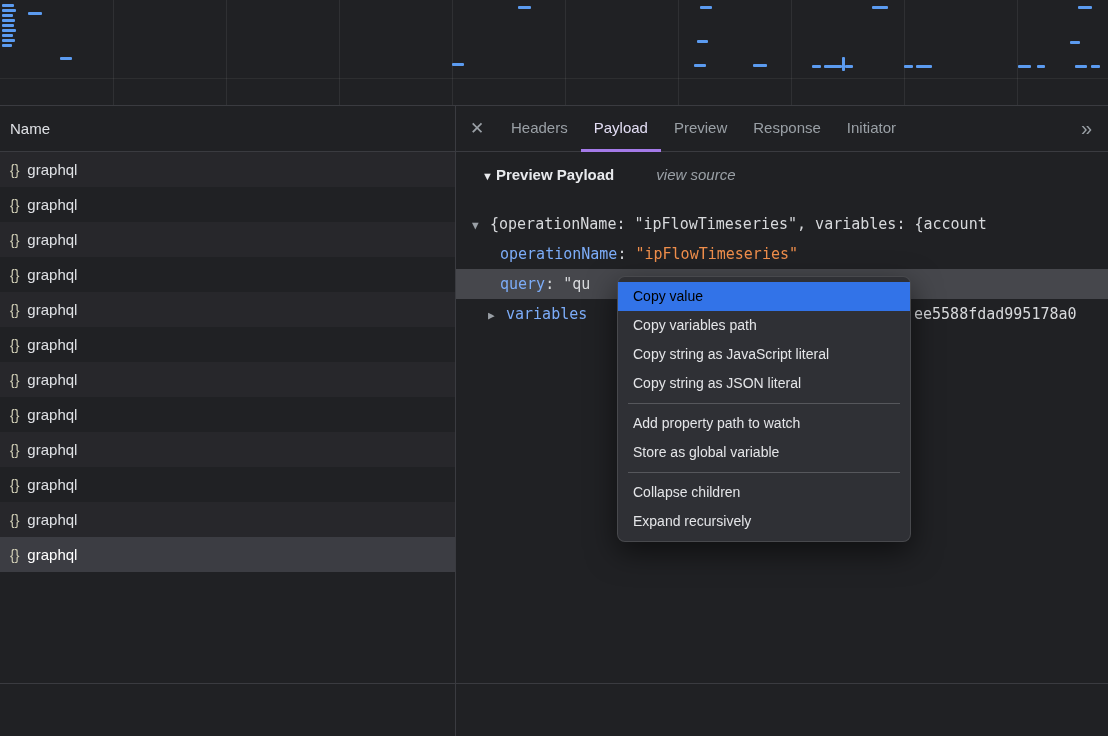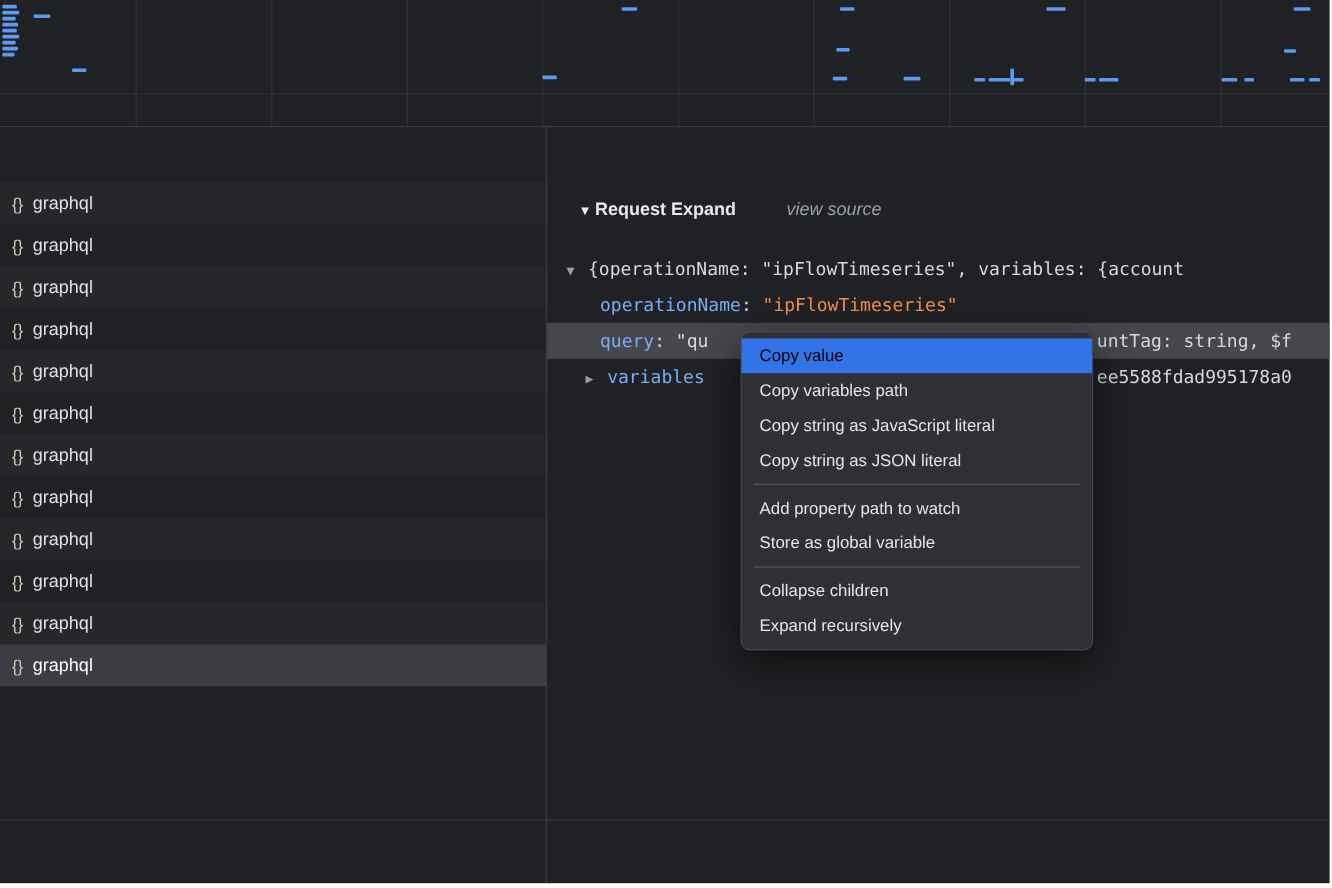--- a/index.html
+++ b/index.html
@@ -103,20 +103,34 @@
       <div class="wbar" style="left: 904px; top: 65px; width: 9px; height: 3px;"></div>
       <div class="wbar" style="left: 916px; top: 65px; width: 16px; height: 3px;"></div>
       <div class="wbar" style="left: 1018px; top: 65px; width: 13px; height: 3px;"></div>
       <div class="wbar" style="left: 1037px; top: 65px; width: 8px; height: 3px;"></div>
       <div class="wbar" style="left: 1070px; top: 41px; width: 10px; height: 3px;"></div>
       <div class="wbar" style="left: 1075px; top: 65px; width: 12px; height: 3px;"></div>
       <div class="wbar" style="left: 1091px; top: 65px; width: 9px; height: 3px;"></div>
       <div class="wbar" style="left: 1078px; top: 6px; width: 14px; height: 3px;"></div>
     </div>
 
+  <div class="header-row">
+    <div class="name-label">Name</div>
+    <div class="tab-bar">
+      <div class="close-btn">✕</div>
+      <div class="tabs-container" id="tabs-container">
+          <div class="tab">Headers</div>
+          <div class="tab active">Payload</div>
+          <div class="tab">Preview</div>
+          <div class="tab">Response</div>
+          <div class="tab">Initiator</div>
+        </div>
+      <div class="overflow-btn">»</div>
+    </div>
+  </div>
 
   <div class="v-divider"></div>
 
   <div class="request-list" id="request-list">
       <div class="req-row alt">
         <span class="req-icon">{}</span>
         <span>graphql</span>
       </div>
       <div class="req-row">
         <span class="req-icon">{}</span>
@@ -160,27 +174,27 @@
       </div>
       <div class="req-row selected">
         <span class="req-icon">{}</span>
         <span>graphql</span>
       </div>
     </div>
 
   <div class="payload-content">
     <div class="section-header">
       <span class="section-tri">▼</span>
-      <span class="section-title">Request Expand</span>
+      <span class="section-title">Preview Payload</span>
       <span class="view-source">view source</span>
     </div>
     <div class="tree" id="tree">
         <div class="tree-row"><span class="disc">▼</span><span class="seg-plain">{operationName: "ipFlowTimeseries", variables: {account</span></div>
         <div class="tree-row indent1"><span class="spacer"></span><span class="seg-key">operationName</span><span class="seg-plain">: </span><span class="seg-string">"ipFlowTimeseries"</span></div>
-        <div class="tree-row indent1 hl"><span class="spacer"></span><span class="seg-key">query</span><span class="seg-plain">: </span><span class="seg-plain">"qu</span><span class="right-frag">untTag: string, $f</span></div>
+        <div class="tree-row indent1 hl"><span class="spacer"></span><span class="seg-key">query</span><span class="seg-plain">: </span><span class="seg-plain">"qu</span></div>
         <div class="tree-row indent1"><span class="disc">▶</span><span class="seg-key">variables</span><span class="right-frag">ee5588fdad995178a0</span></div>
       </div>
   </div>
 
   <div class="bottom-line"></div>
 
   <div class="context-menu" id="context-menu">
       <div class="menu-item highlighted">Copy value</div>
       <div class="menu-item">Copy variables path</div>
       <div class="menu-item">Copy string as JavaScript literal</div>

